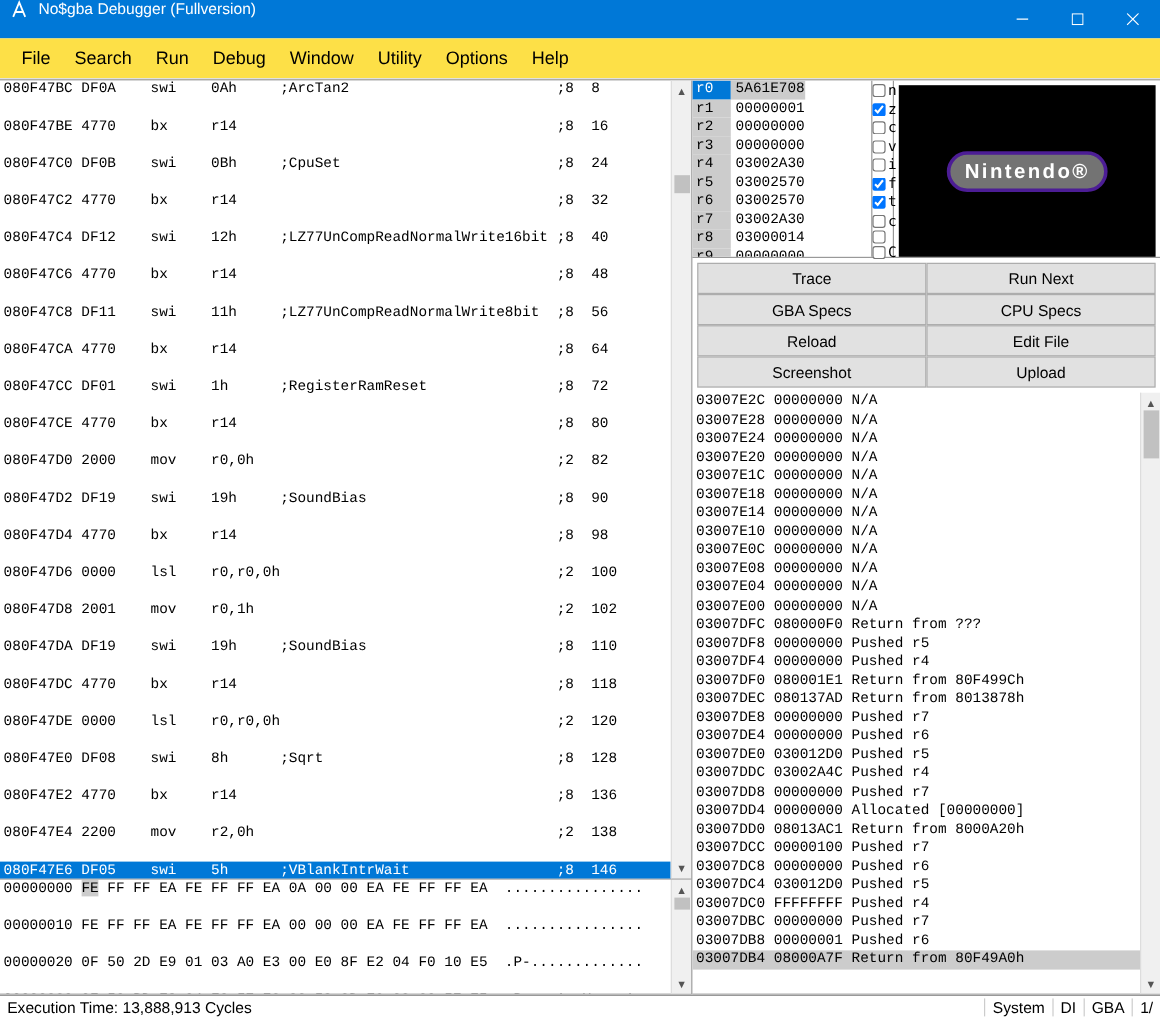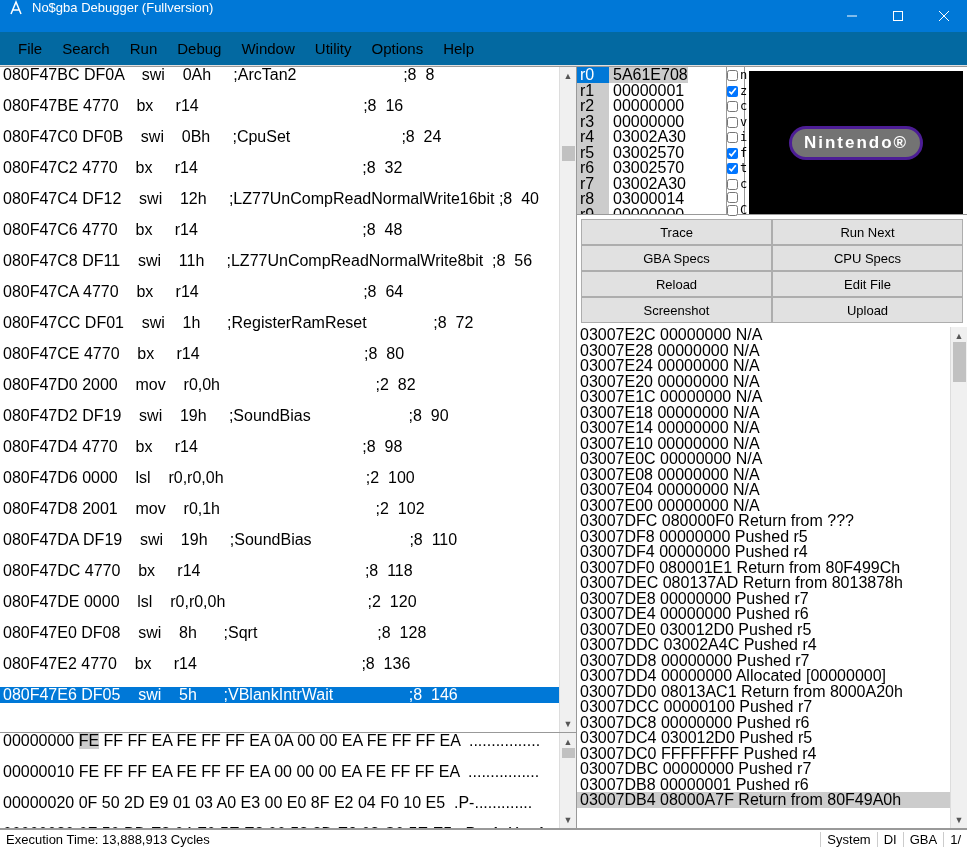--- a/index.html
+++ b/index.html
@@ -4,26 +4,26 @@
 <style>
 *{margin:0;padding:0;box-sizing:border-box}
 body{font-family:"Segoe UI",Arial,sans-serif;font-size:13px;background:#fff;overflow:hidden}
 .window{display:flex;flex-direction:column;width:967px;height:849px}
 .titlebar{background:#0078d7;color:#fff;height:32px;display:flex;padding:0 0 0 8px}
 .titlebar-icon{width:16px;height:16px;margin-right:8px}
 .titlebar-text{flex:1;font-size:13px}
 .titlebar-btns{display:flex}
 .tb-btn{width:46px;height:32px;display:flex;align-items:center;justify-content:center}
 .tb-btn svg{width:10px;height:10px;stroke:#fff;stroke-width:1;fill:none}
-.menubar{display:flex;padding:4px 8px;font-size:15px;background:#0369a1;border-bottom:1px solid #e0e0e0}
+.menubar{display:flex;padding:4px 8px;font-size:15px;background:#fde047;border-bottom:1px solid #e0e0e0}
 .menuitem{padding:4px 10px;cursor:default}
 .content{flex:1;display:flex;overflow:hidden;border-top:1px solid #999}
 .left{flex:1;display:flex;flex-direction:column;border-right:1px solid #999;min-width:0}
 .right{width:390px;display:flex;flex-direction:column;min-width:0}
-.mono{font-family:Liberation Sans, sans-serif;font-size:16px;line-height:15.5px;white-space:pre}
+.mono{font-family:Liberation Mono, monospace;font-size:12px;line-height:15.5px;white-space:pre}
 .disasm{flex:1;overflow:hidden;position:relative;border-bottom:1px solid #999;display:flex}
 .disasm-body{flex:1;overflow:hidden}
 .dl{display:block;padding-left:3px}
 .dl.sel{background:#0078d7;color:#fff}
 .hex{height:96px;border-bottom:1px solid #999;display:flex;overflow:hidden}
 .hex-body{flex:1;overflow:hidden}
 .right-top{display:flex;height:148px;border-bottom:1px solid #999}
 .regs{width:150px;border-right:1px solid #999;display:flex;overflow:hidden}
 .regs-body{flex:1;overflow:hidden}
 .rl{display:flex}
@@ -107,20 +107,21 @@
 <span class="dl">080F47D0 2000    mov    r0,0h                                   ;2  82</span>
 <span class="dl">080F47D2 DF19    swi    19h     ;SoundBias                      ;8  90</span>
 <span class="dl">080F47D4 4770    bx     r14                                     ;8  98</span>
 <span class="dl">080F47D6 0000    lsl    r0,r0,0h                                ;2  100</span>
 <span class="dl">080F47D8 2001    mov    r0,1h                                   ;2  102</span>
 <span class="dl">080F47DA DF19    swi    19h     ;SoundBias                      ;8  110</span>
 <span class="dl">080F47DC 4770    bx     r14                                     ;8  118</span>
 <span class="dl">080F47DE 0000    lsl    r0,r0,0h                                ;2  120</span>
 <span class="dl">080F47E0 DF08    swi    8h      ;Sqrt                           ;8  128</span>
 <span class="dl">080F47E2 4770    bx     r14                                     ;8  136</span>
+<span class="dl">080F47E4 2200    mov    r2,0h                                   ;2  138</span>
 <span class="dl sel">080F47E6 DF05    swi    5h      ;VBlankIntrWait                 ;8  146</span>
 
 
 
 
 
 
 
 
 

